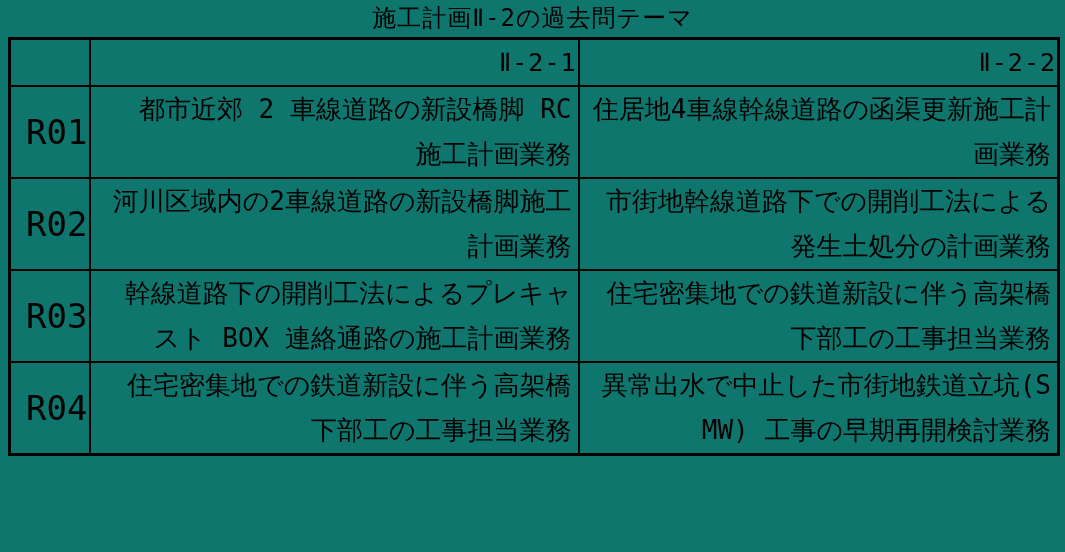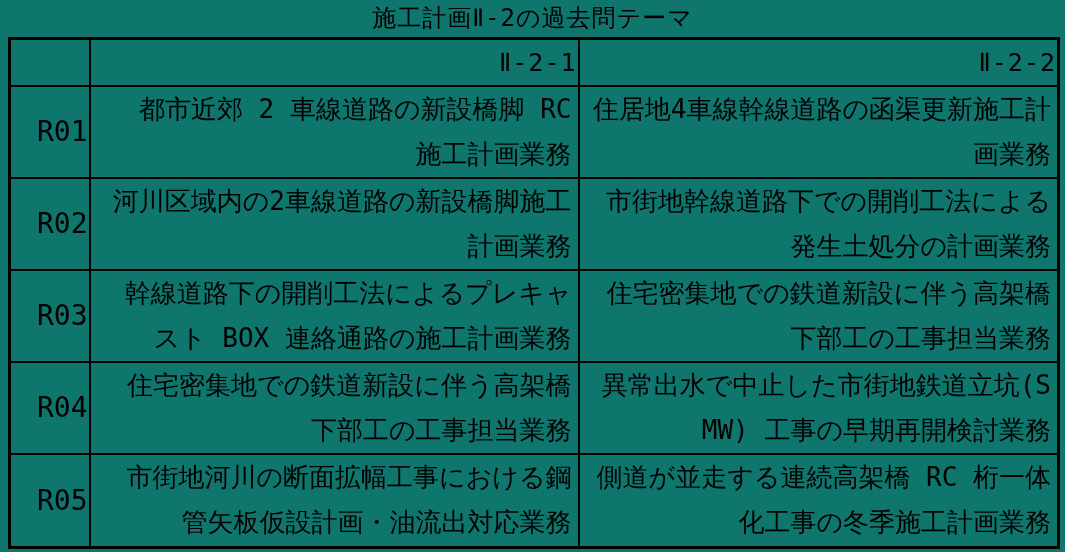--- a/index.html
+++ b/index.html
@@ -52,21 +52,21 @@
   tr.data-row.last { height: 94px; }
   th.col-header {
     text-align: center;
     vertical-align: middle;
     font-size: 25px;
     letter-spacing: 1px;
   }
   td.row-label {
     text-align: center;
     vertical-align: middle;
-    font-size: 28px;
+    font-size: 34px;
   }
   td.theme-cell {
     vertical-align: middle;
     font-size: 26px;
     line-height: 45px;
     padding: 0 6px 0 11px;
     word-break: break-all;
     overflow-wrap: anywhere;
   }
 </style>
@@ -108,21 +108,16 @@
       <td class="theme-cell">幹線道路下の開削工法によるプレキャスト BOX 連絡通路の施工計画業務</td>
       <td class="theme-cell">住宅密集地での鉄道新設に伴う高架橋下部工の工事担当業務</td>
     </tr>
 
     <tr class="data-row">
       <td class="row-label">R04</td>
       <td class="theme-cell">住宅密集地での鉄道新設に伴う高架橋下部工の工事担当業務</td>
       <td class="theme-cell">異常出水で中止した市街地鉄道立坑(SMW) 工事の早期再開検討業務</td>
     </tr>
 
-    <tr class="data-row last">
-      <td class="row-label">R05</td>
-      <td class="theme-cell">市街地河川の断面拡幅工事における鋼管矢板仮設計画・油流出対応業務</td>
-      <td class="theme-cell">側道が並走する連続高架橋 RC 桁一体化工事の冬季施工計画業務</td>
-    </tr>
 
   </tbody>
     </table>
 </div>
 
 </body></html>

